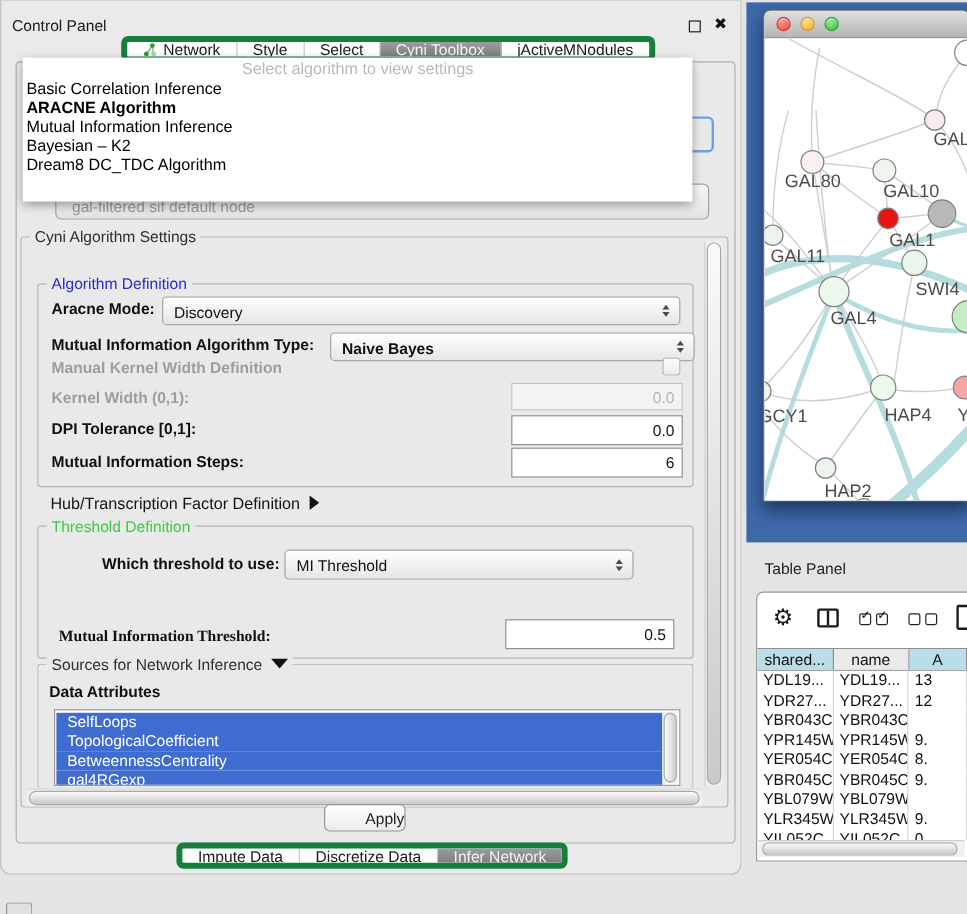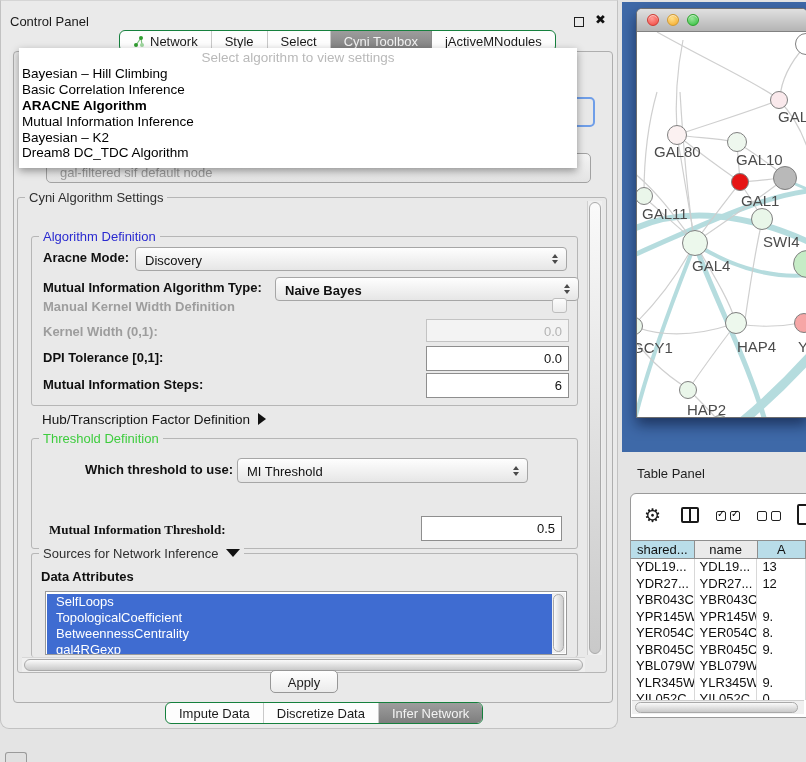--- a/index.html
+++ b/index.html
@@ -9,22 +9,22 @@
 
   
   #cp-window{left:0;top:8;width:618px;height:729px;background:#eaeaea;
              border:1px solid #c2c2c2;border-top-color:#d5d5d5;box-sizing:border-box;
              border-radius:0 0 9px 9px;}
   #cp-title{left:9px;top:13px;font-size:13px;color:#1a1a1a;}
   #cp-float{right:33px;top:16px;width:8px;height:8px;border:1.5px solid #1f1f1f;background:transparent;}
   #cp-close{right:11px;top:11px;font-size:13px;font-weight:700;color:#111;}
 
   
-  .tabstrip{display:flex;background:#fdfdfd;border:1px solid #15803d;border-radius:6px;
-            height:22px;box-sizing:border-box;overflow:hidden;margin-left:18px;}
+  .tabstrip{display:flex;background:#fdfdfd;border:5px solid #15803d;border-radius:6px;
+            height:22px;box-sizing:border-box;overflow:hidden;}
   .tab{display:flex;align-items:center;padding:0 13px;font-size:13px;color:#1a1a1a;
        border-right:1px solid #c9c9c9;white-space:nowrap;}
   .tab:last-child{border-right:none;}
   .tab.sel{background:linear-gradient(#9d9d9d,#7e7e7e);color:#f3f3f3;border-right-color:#8a8a8a;}
   #cp-tabs{left:100px;top:29px;}
   #bottom-tabs{left:146px;top:701px;}
   .net-icon{margin-right:5px;display:inline-flex;}
 
   
   #cp-content{left:12px;top:50px;width:600px;height:652px;background:#e9e9e9;
@@ -86,21 +86,21 @@
   .sb-thumb-v{position:absolute;left:1px;right:1px;top:1px;bottom:1px;border-radius:6px;
               background:linear-gradient(90deg,#fafafa,#cfcfcf);border:1px solid #a9a9a9;}
 
   
   #cyni-vsb{left:586px;top:200px;width:14px;height:454px;background:#efefef;border-left:1px solid #d0d0d0;}
   #cyni-hsb{left:21px;top:656px;width:563px;height:14px;background:#efefef;border-top:1px solid #d8d8d8;}
   .sb-thumb-h{position:absolute;left:2px;right:2px;top:1px;bottom:1px;border-radius:7px;
               background:linear-gradient(#fafafa,#c9c9c9);border:1px solid #a9a9a9;}
 
   .button{position:absolute;box-sizing:border-box;border:1px solid #979797;border-radius:5px;
-          background:linear-gradient(#ffffff,#ebebeb);font-size:13px;color:#1c1c1c;text-align:center;
+          background:linear-gradient(#ffffff,#ebebeb);font-size:13px;color:#1c1c1c;text-align:right;
           padding-top:4px;}
 
   
   #blue-panel{left:622px;top:2px;width:184px;height:450px;background:#3e69a8;}
   #mac-window{left:636px;top:8px;width:172px;height:410px;background:#fff;border:1px solid #6e6e6e;
               border-radius:6px 6px 0 0;box-sizing:border-box;box-shadow:0 7px 14px rgba(8,18,48,.6);
               overflow:hidden;}
   #mac-titlebar{height:22px;background:linear-gradient(#e0e0e0,#b4b4b4);border-bottom:1px solid #828282;
                 position:relative;}
   .tl{position:absolute;top:5px;width:12px;height:12px;border-radius:50%;box-sizing:border-box;
@@ -179,21 +179,20 @@
     <div class="abs" id="cp-content"></div>
 
     <div class="abs" id="focus-combo-fragment"></div>
     <div class="abs" id="bg-combo">
       <span>gal-filtered sif default node</span>
     </div>
 
     <div class="abs" id="popup">
       <div id="popup-header">Select algorithm to view settings</div>
       <div id="popup-items">
-          <div class="pitem">Bayesian – Hill Climbing</div>
           <div class="pitem">Basic Correlation Inference</div>
           <div class="pitem bold">ARACNE Algorithm</div>
           <div class="pitem">Mutual Information Inference</div>
           <div class="pitem">Bayesian – K2</div>
           <div class="pitem">Dream8 DC_TDC Algorithm</div>
         </div>
     </div>
 
     <div class="group" style="left:16px;top:196px;width:590px;height:476px;">
       <span class="gtitle">Cyni Algorithm Settings</span>

